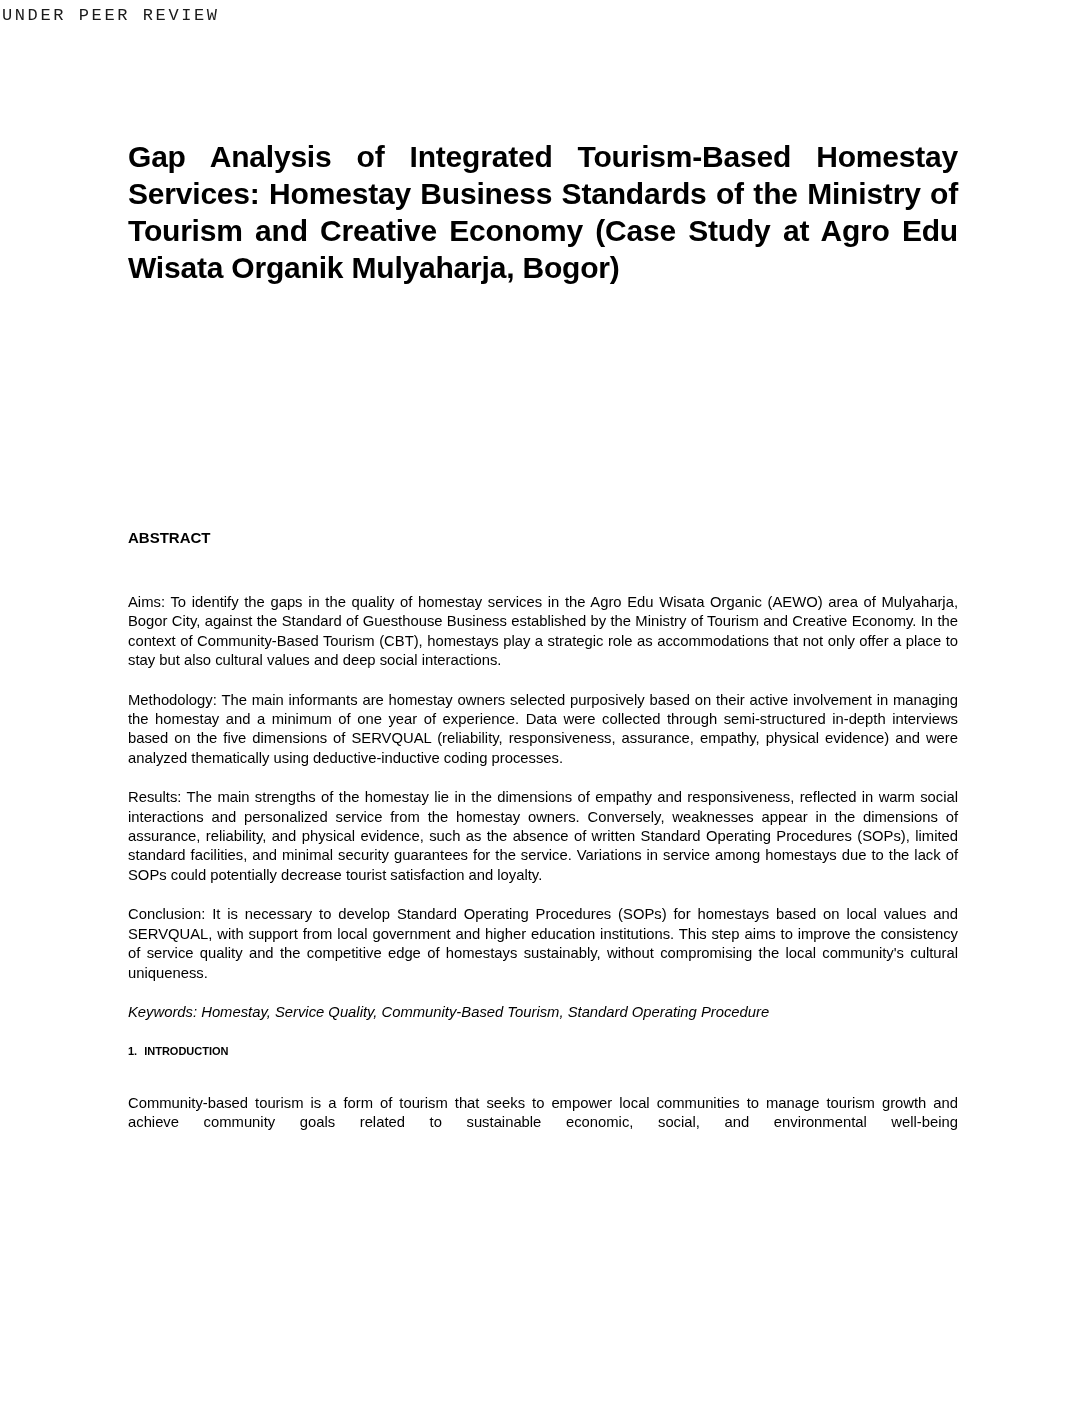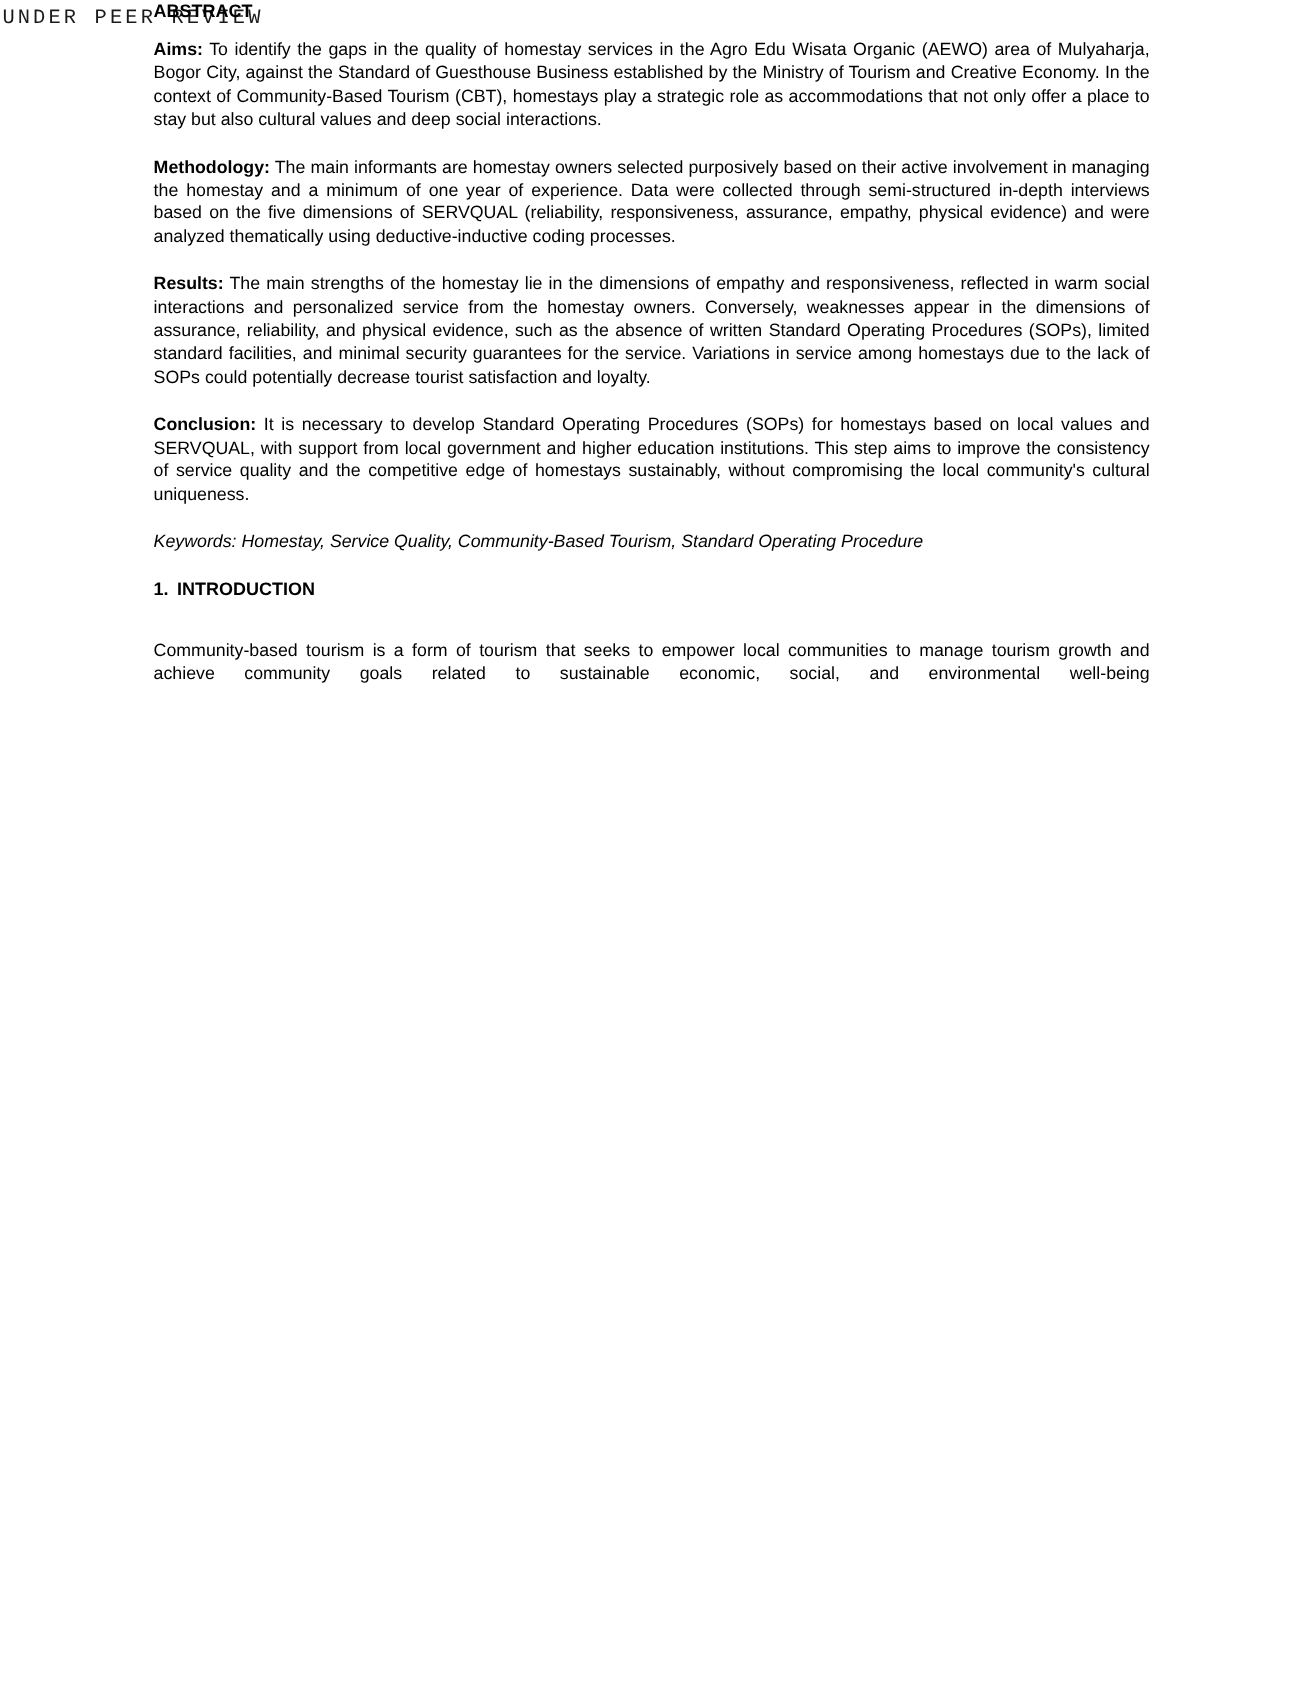--- a/index.html
+++ b/index.html
@@ -34,63 +34,64 @@
   }
   .paper-title {
     margin: 138px 0 242px 0;
     font-size: 30px;
     line-height: 37px;
     font-weight: bold;
     text-align: justify;
     letter-spacing: -0.2px;
   }
   .abstract-heading {
-    margin: 0 0 14px 0;
+    margin: 0 0 46px 0;
     font-size: 15px;
     line-height: 19px;
     font-weight: bold;
   }
   p.body-par {
     margin: 0 0 20px 0;
     font-size: 14.8px;
     line-height: 19.4px;
     text-align: justify;
   }
   p.body-par .lead {
-    font-weight: bold;
+    font-weight: normal;
   }
   p.keywords {
     margin: 0 0 20px 0;
     font-size: 14.8px;
     line-height: 19.4px;
     font-style: italic;
   }
   .section-heading {
     margin: 0 0 32px 0;
-    font-size: 15px;
+    font-size: 11px;
     line-height: 19.4px;
     font-weight: bold;
   }
   .section-heading .sec-text {
     margin-left: 7px;
   }
   p.justify-last {
     text-align-last: justify;
     margin-bottom: 18px;
   }
 </style>
 </head>
 <body>
 
 <div class="page">
 
   <div class="peer-banner">UNDER PEER REVIEW</div>
 
   <div class="content">
 
+    <h1 class="paper-title">Gap Analysis of Integrated Tourism-Based Homestay Services: Homestay Business Standards of the Ministry of Tourism and Creative Economy (Case Study at Agro Edu Wisata Organik Mulyaharja, Bogor)</h1>
 
     <h2 class="abstract-heading">ABSTRACT</h2>
 
     <p class="body-par">
       <span class="lead">Aims:</span>
       <span>To identify the gaps in the quality of homestay services in the Agro Edu Wisata Organic (AEWO) area of Mulyaharja, Bogor City, against the Standard of Guesthouse Business established by the Ministry of Tourism and Creative Economy. In the context of Community-Based Tourism (CBT), homestays play a strategic role as accommodations that not only offer a place to stay but also cultural values and deep social interactions.</span>
     </p>
 
 
 

